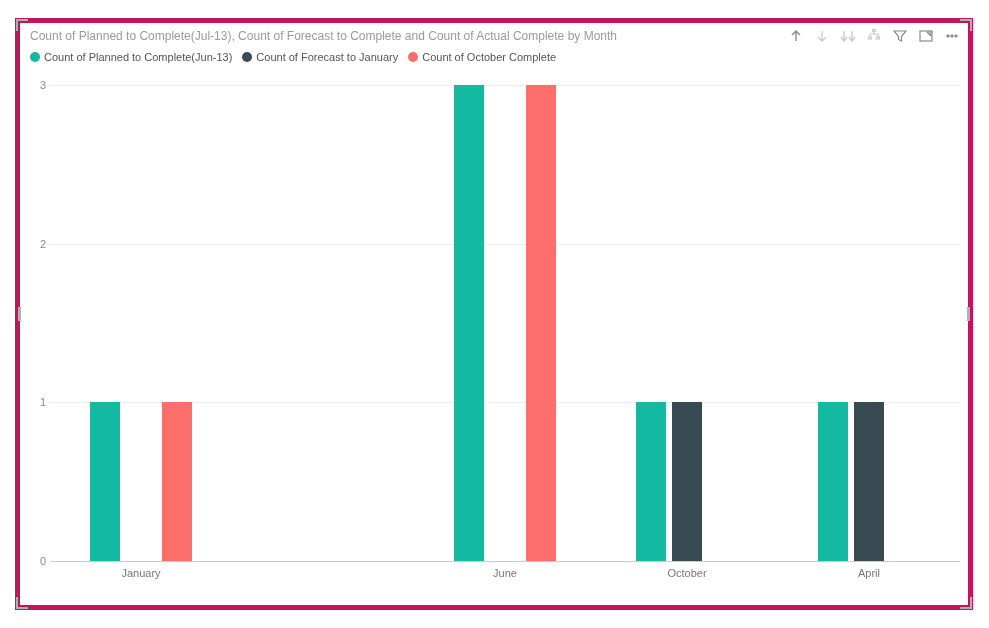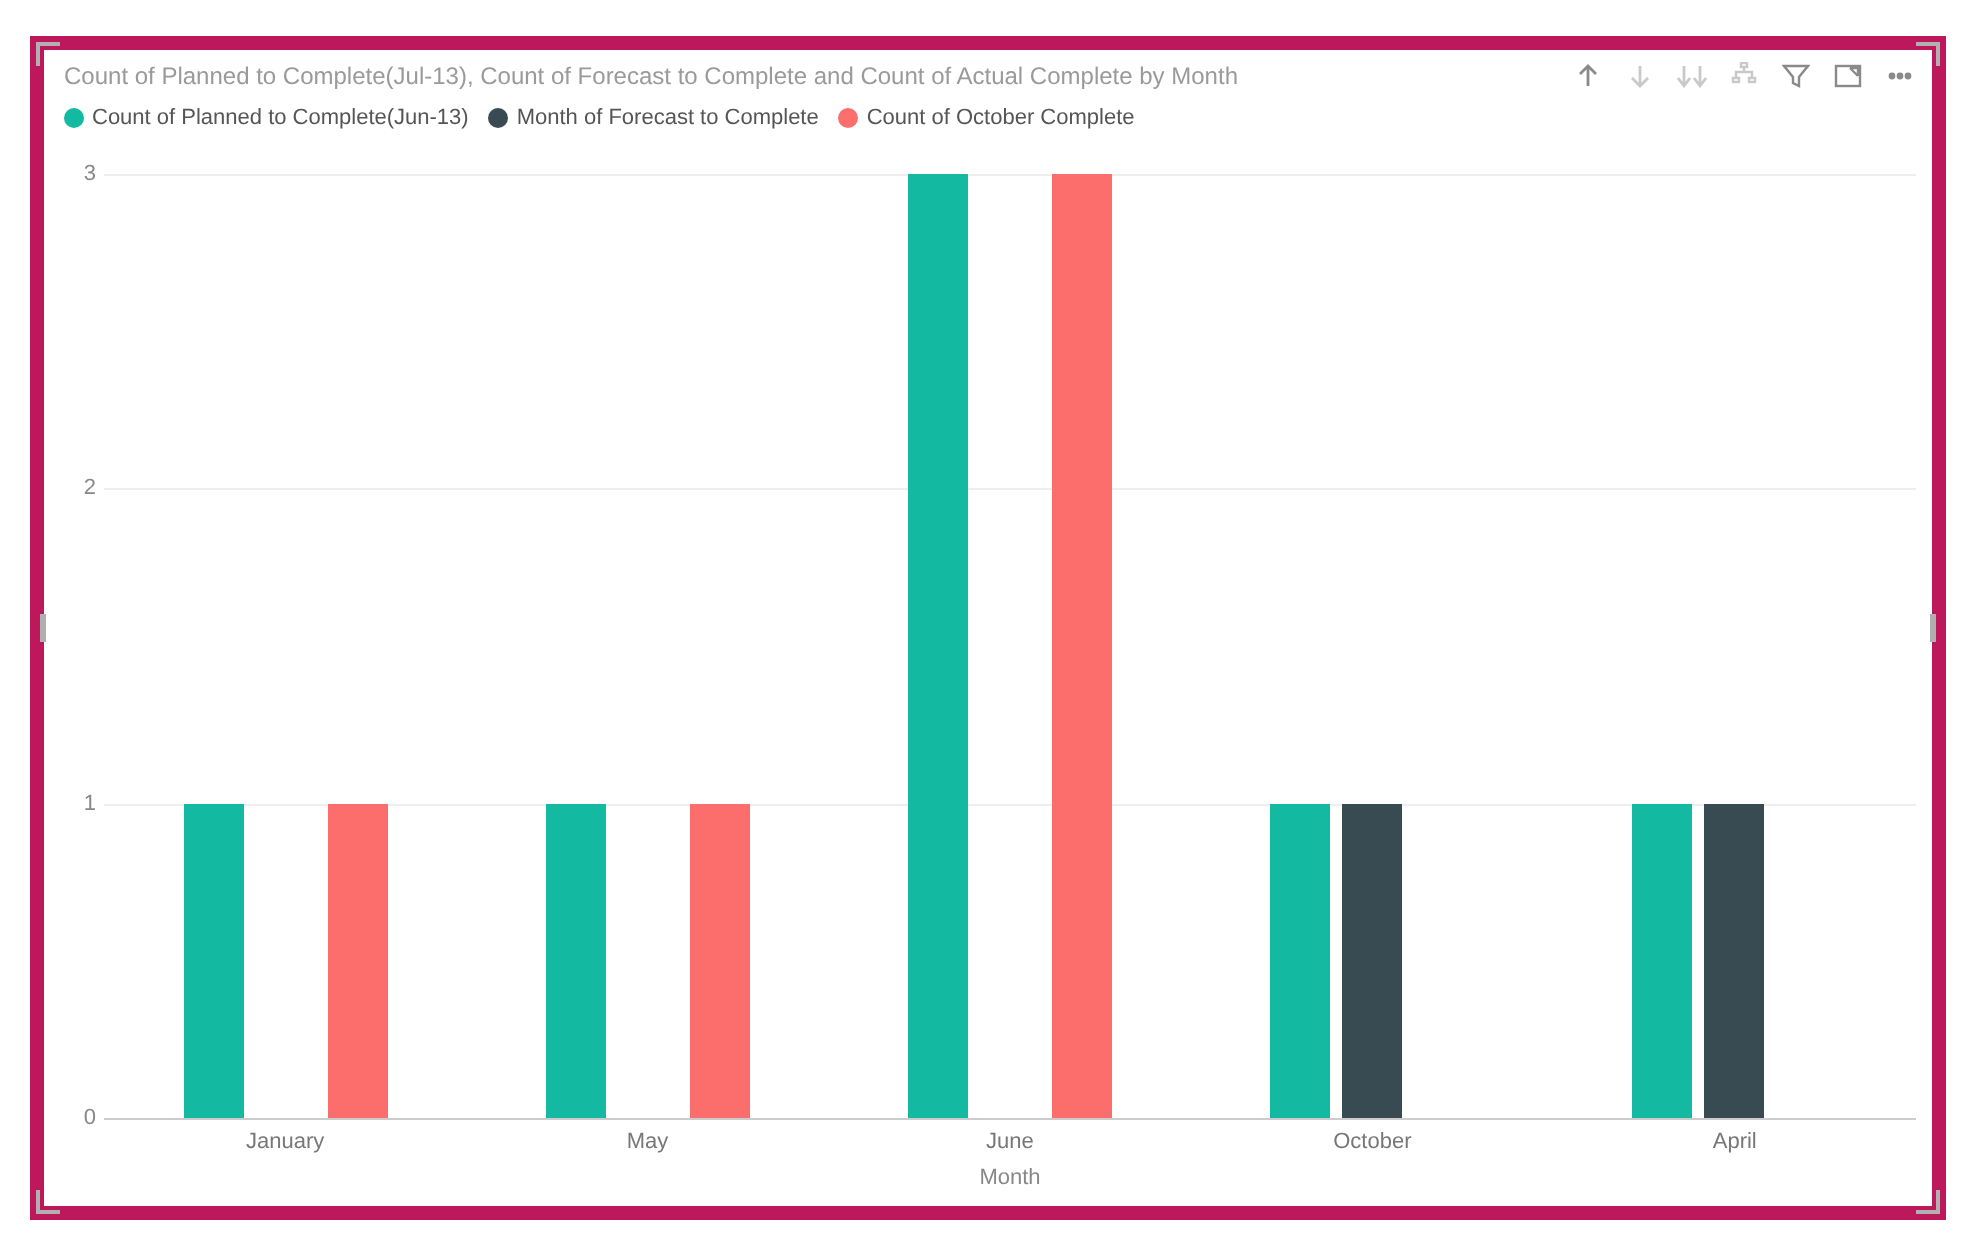--- a/index.html
+++ b/index.html
@@ -10,21 +10,21 @@
     height: 628px;
     position: relative;
   }
   .visual-container {
     position: absolute;
     left: 15px;
     top: 18px;
     width: 958px;
     height: 592px;
     background: #fff;
-    border: 7px solid #be185d;
+    border: 5px solid #be185d;
   }
   
   .corner {
     position: absolute;
     width: 12px;
     height: 12px;
     pointer-events: none;
   }
   .corner::before, .corner::after {
     content: "";
@@ -227,21 +227,21 @@
     </span>
   </div>
 
   <div class="legend" id="legend">
       <div class="legend-item">
         <span class="swatch" style="background: rgb(19, 185, 161);"></span>
         <span>Count of Planned to Complete(Jun-13)</span>
       </div>
       <div class="legend-item">
         <span class="swatch" style="background: rgb(56, 75, 83);"></span>
-        <span>Month of Forecast to Complete</span>
+        <span>Count of Forecast to January</span>
       </div>
       <div class="legend-item">
         <span class="swatch" style="background: rgb(252, 110, 107);"></span>
         <span>Count of October Complete</span>
       </div>
     </div>
 
   <div class="plot-wrap">
     <div class="y-axis" id="y-axis">
         <div class="y-tick-label" style="top: 100%;">0</div>
@@ -255,28 +255,20 @@
         <div class="gridline" style="top: 33.3333%;"></div>
         <div class="gridline" style="top: 0%;"></div>
         <div class="category" style="left: 0%; width: 20%; text-decoration: underline;">
           <div class="bars" style="left: 0px; right: 0px;">
             <div class="bar" title="Count of Planned to Complete(Jul-13): 1" style="height: 33.3333%; background: rgb(19, 185, 161);"></div>
             <div class="bar" title="Count of Forecast to Complete: 0" style="height: 0%; background: rgb(56, 75, 83); visibility: hidden;"></div>
             <div class="bar" title="Count of Actual Complete: 1" style="height: 33.3333%; background: rgb(252, 110, 107);"></div>
           </div>
           <div class="cat-label">January</div>
         </div>
-        <div class="category" style="left: 20%; width: 20%;">
-          <div class="bars" style="left: 0px; right: 0px;">
-            <div class="bar" title="Count of Planned to Complete(Jul-13): 1" style="height: 33.3333%; background: rgb(19, 185, 161);"></div>
-            <div class="bar" title="Count of Forecast to Complete: 0" style="height: 0%; background: rgb(56, 75, 83); visibility: hidden;"></div>
-            <div class="bar" title="Count of Actual Complete: 1" style="height: 33.3333%; background: rgb(252, 110, 107);"></div>
-          </div>
-          <div class="cat-label">May</div>
-        </div>
         <div class="category" style="left: 60%; width: 20%;">
           <div class="bars" style="left: 0px; right: 0px;">
             <div class="bar" title="Count of Planned to Complete(Jul-13): 1" style="height: 33.3333%; background: rgb(19, 185, 161);"></div>
             <div class="bar" title="Count of Forecast to Complete: 1" style="height: 33.3333%; background: rgb(56, 75, 83);"></div>
             <div class="bar" title="Count of Actual Complete: 0" style="height: 0%; background: rgb(252, 110, 107); visibility: hidden;"></div>
           </div>
           <div class="cat-label">October</div>
         </div>
         <div class="category" style="left: 40%; width: 20%;">
           <div class="bars" style="left: 0px; right: 0px;">
@@ -288,18 +280,15 @@
         </div>
         <div class="category" style="left: 80%; width: 20%;">
           <div class="bars" style="left: 0px; right: 0px;">
             <div class="bar" title="Count of Planned to Complete(Jul-13): 1" style="height: 33.3333%; background: rgb(19, 185, 161);"></div>
             <div class="bar" title="Count of Forecast to Complete: 1" style="height: 33.3333%; background: rgb(56, 75, 83);"></div>
             <div class="bar" title="Count of Actual Complete: 0" style="height: 0%; background: rgb(252, 110, 107); visibility: hidden;"></div>
           </div>
           <div class="cat-label">April</div>
         </div>
       </div>
-    <div class="x-axis">
-      <div class="x-title">Month</div>
-    </div>
   </div>
 
 </div>
 
 </body></html>

